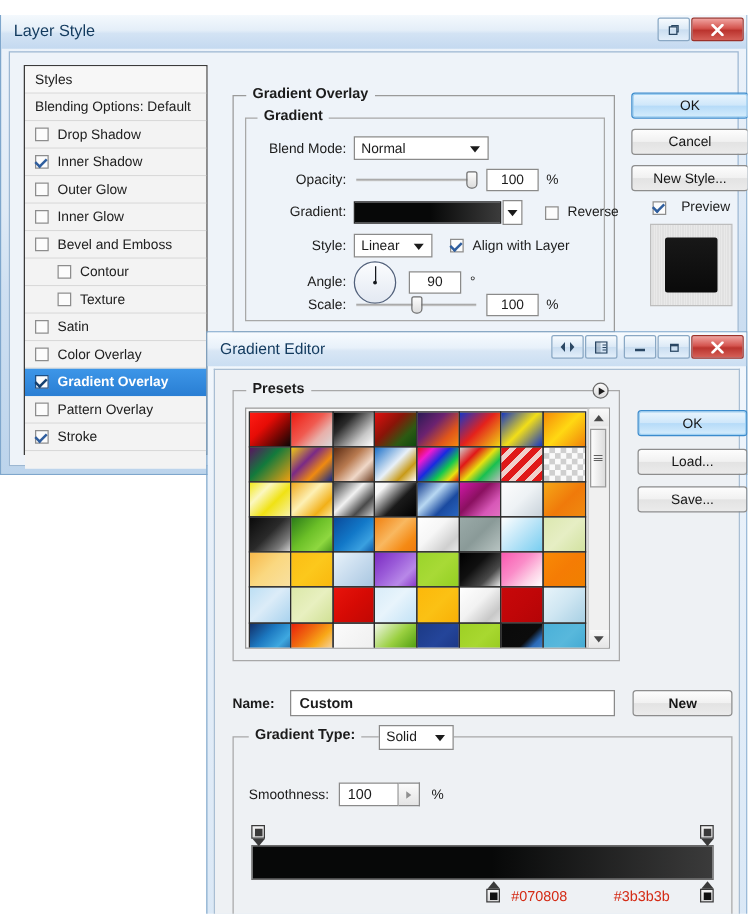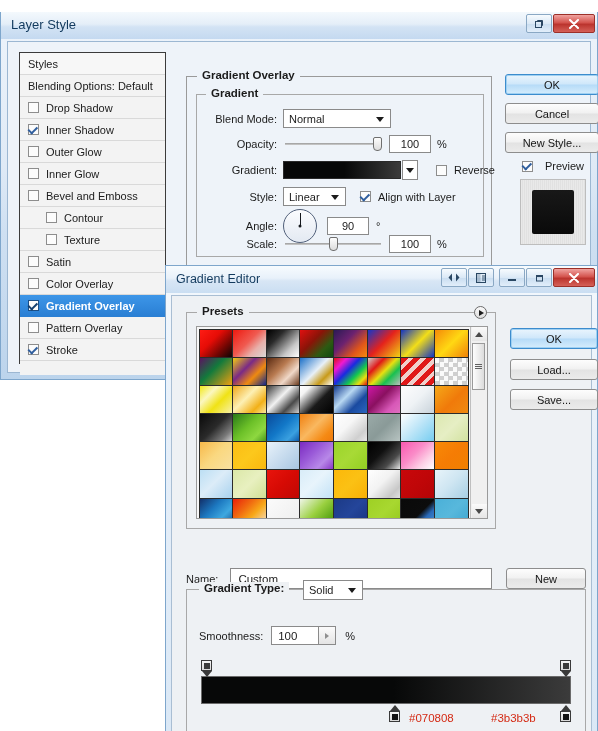--- a/index.html
+++ b/index.html
@@ -212,21 +212,21 @@
     position:absolute; top:16px; left:1px; width:13px; height:47px;
     background: linear-gradient(to right,#fdfdfd,#ededed 50%,#dcdcdc);
     border:1px solid #9a9a9a; display:flex;align-items:center;justify-content:center;
   }
   #sb-thumb .grip { width:7px; height:5px;
     background: repeating-linear-gradient(to bottom,#606060 0 1px,transparent 1px 2px); }
 
   #ge-right { position:absolute; left:338px; top:32px; width:90px; }
   #ge-right .btn { width: 88px; height: 21px; margin-bottom: 9px; }
 
-  #name-row { position:absolute; left:14px; top:272px; width:400px; display:flex; align-items:center; }
+  #name-row { position:absolute; left:14px; top:256px; width:400px; display:flex; align-items:center;font-weight:bold; }
   #name-input {
     width: 262px; height: 21px; background:#fff; border:1px solid #8a8a8a;
     margin-left: 12px; display:flex; align-items:center; padding-left:7px; font-size:11.5px;
   }
   #new-button { width: 80px; height: 21px; margin-left: 14px; }
 
   #gradient-type-group {
     position:absolute; left:14px; top:293px; width:400px; height:150px;
     border:1px solid #a8a8a8;
   }

